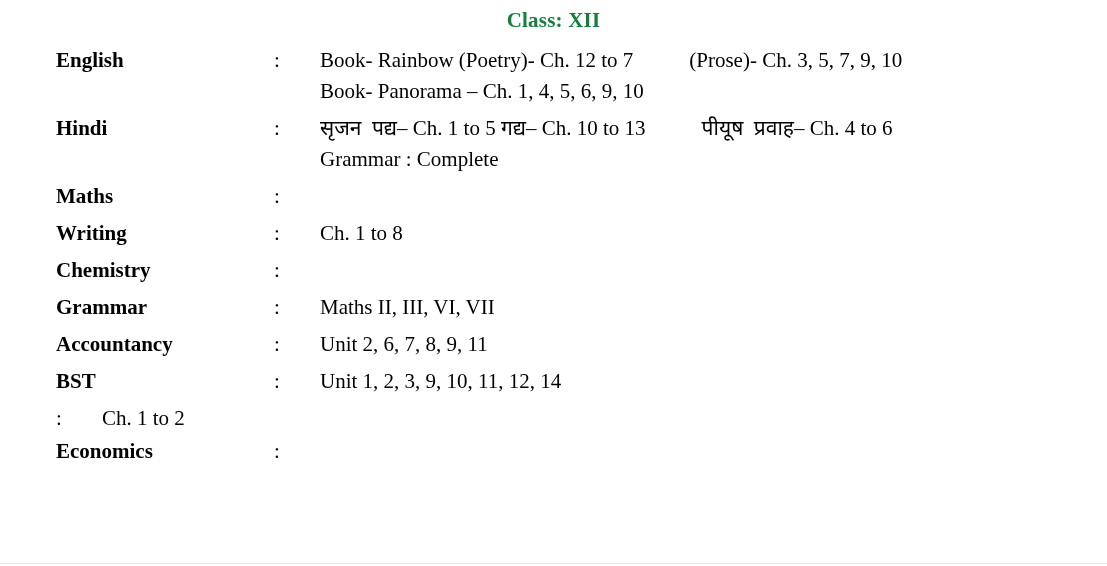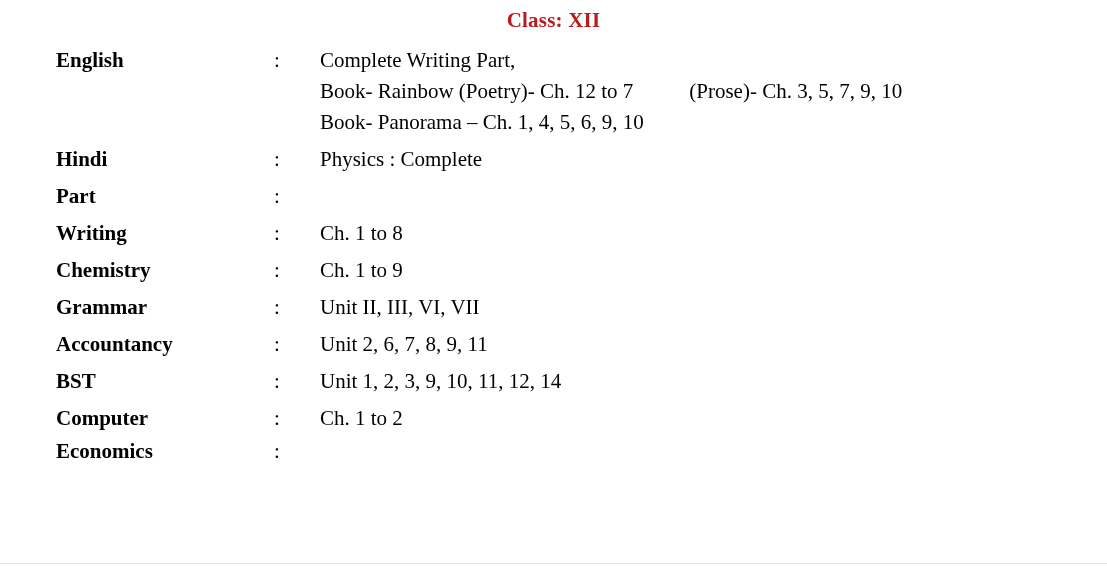--- a/index.html
+++ b/index.html
@@ -84,79 +84,75 @@
     right: 0;
     bottom: 10px;
     height: 1px;
     background: #e8e8e8;
   }
 </style>
 </head>
 <body>
 
 <div class="page">
-  <div class="title" style="color: #b91c1c;">Class: XII</div>
+  <div class="title" style="color: #15803d;">Class: XII</div>
   <div class="rows" id="subject-list">
       <div class="row">
         <div class="subject">English</div>
         <div class="colon">:</div>
         <div class="detail">
-          <span class="line"><span>Complete Writing Part,</span></span>
           <span class="line"><span>Book- Rainbow (Poetry)- Ch. 12 to 7</span><span class="extra">(Prose)- Ch. 3, 5, 7, 9, 10</span></span>
           <span class="line"><span>Book- Panorama – Ch. 1, 4, 5, 6, 9, 10</span></span>
         </div>
       </div>
       <div class="row">
         <div class="subject">Hindi</div>
         <div class="colon">:</div>
         <div class="detail hindi">
-          <span class="line"><span>Physics : Complete</span></span>
+          <span class="line"><span>सृजन  पद्य– Ch. 1 to 5 गद्य– Ch. 10 to 13</span><span class="extra">पीयूष  प्रवाह– Ch. 4 to 6</span></span>
+          <span class="line"><span>Grammar : Complete</span></span>
         </div>
       </div>
       <div class="row">
-        <div class="subject">Part</div>
+        <div class="subject">Maths</div>
         <div class="colon">:</div>
       </div>
       <div class="row">
         <div class="subject">Writing</div>
         <div class="colon">:</div>
         <div class="detail">
           <span class="line"><span>Ch. 1 to 8</span></span>
         </div>
       </div>
       <div class="row">
         <div class="subject">Chemistry</div>
         <div class="colon">:</div>
-        <div class="detail">
-          <span class="line"><span>Ch. 1 to 9</span></span>
-        </div>
       </div>
       <div class="row">
         <div class="subject">Grammar</div>
         <div class="colon">:</div>
         <div class="detail">
-          <span class="line"><span>Unit II, III, VI, VII</span></span>
+          <span class="line"><span>Maths II, III, VI, VII</span></span>
         </div>
       </div>
       <div class="row">
         <div class="subject">Accountancy</div>
         <div class="colon">:</div>
         <div class="detail">
           <span class="line"><span>Unit 2, 6, 7, 8, 9, 11</span></span>
         </div>
       </div>
       <div class="row">
         <div class="subject">BST</div>
         <div class="colon">:</div>
         <div class="detail">
           <span class="line"><span>Unit 1, 2, 3, 9, 10, 11, 12, 14</span></span>
         </div>
       </div>
       <div class="row tight">
-        <div class="subject">Computer</div>
         <div class="colon">:</div>
         <div class="detail">
           <span class="line"><span>Ch. 1 to 2</span></span>
         </div>
       </div>
       <div class="row">
         <div class="subject">Economics</div>
         <div class="colon">:</div>
       </div>
     </div>

